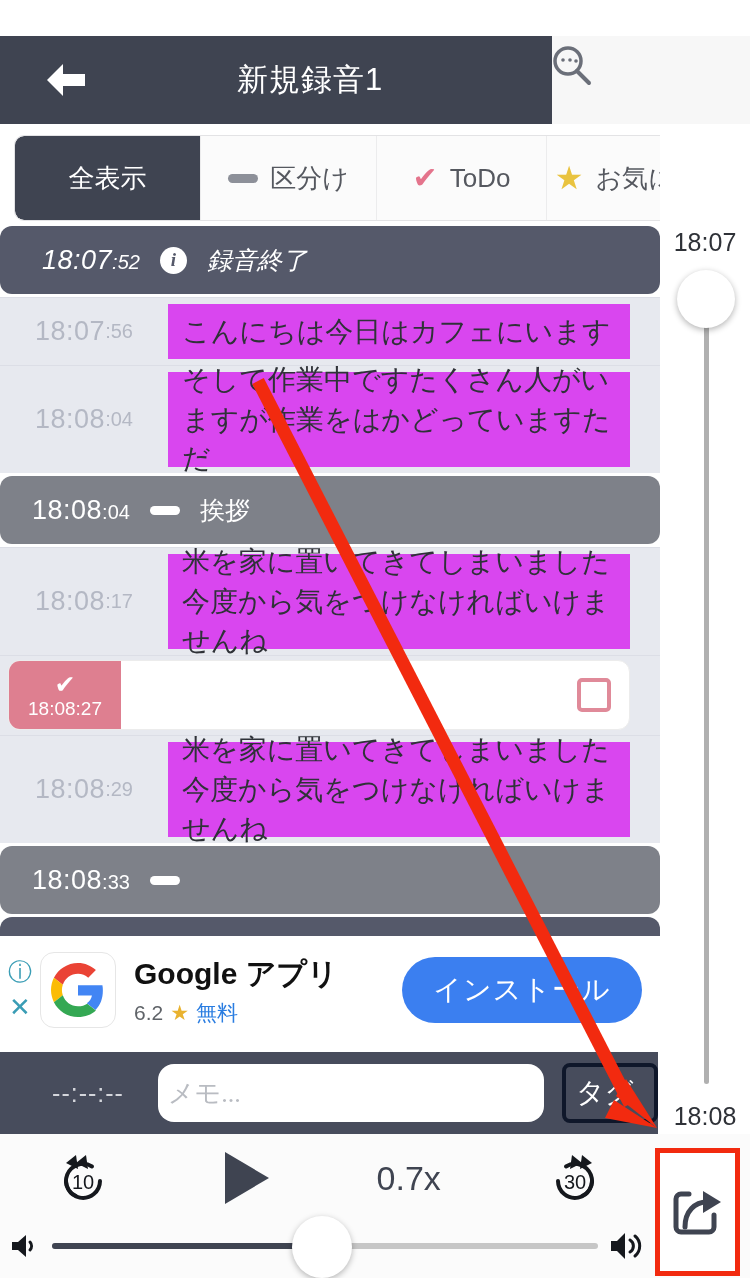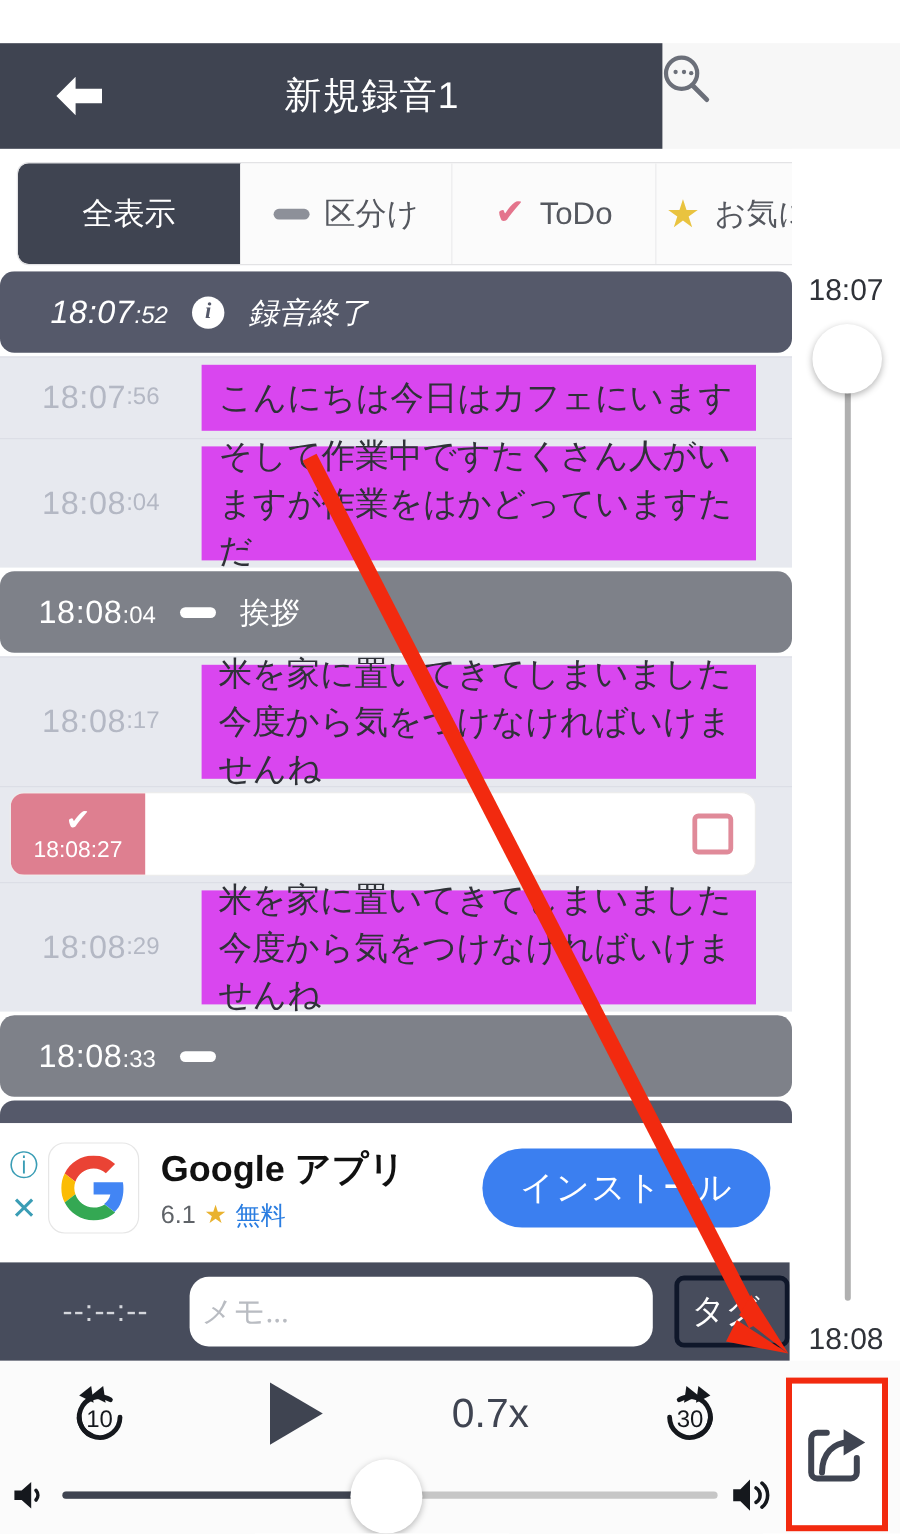--- a/index.html
+++ b/index.html
@@ -434,21 +434,21 @@
       <svg width="54" height="54" viewBox="0 0 48 48">
         <path fill="#EA4335" d="M24 9.5c3.5 0 6.6 1.2 9.1 3.6l6.8-6.8C35.7 2.4 30.2 0 24 0 14.6 0 6.5 5.4 2.6 13.2l7.9 6.1C12.4 13.6 17.7 9.5 24 9.5z"></path>
         <path fill="#4285F4" d="M46.1 24.5c0-1.6-.1-3.2-.4-4.7H24v9h12.4c-.5 2.9-2.2 5.3-4.6 7l7.7 6c4.5-4.2 6.6-10.3 6.6-17.3z"></path>
         <path fill="#FBBC05" d="M10.5 28.7c-.5-1.5-.8-3-.8-4.7s.3-3.2.8-4.7l-7.9-6.1C1 16.4 0 20.1 0 24s1 7.6 2.6 10.8l7.9-6.1z"></path>
         <path fill="#34A853" d="M24 48c6.5 0 11.9-2.1 15.9-5.8l-7.7-6c-2.1 1.4-4.9 2.3-8.2 2.3-6.3 0-11.6-4.1-13.5-9.8l-7.9 6.1C6.5 42.6 14.6 48 24 48z"></path>
       </svg>
     </div>
     <div class="ad-text">
       <div class="ad-title">Google アプリ</div>
       <div class="ad-sub">
-        <span>6.1</span>
+        <span>6.2</span>
         <span class="ad-star">★</span>
         <span class="ad-free">無料</span>
       </div>
     </div>
     <div class="ad-btn">インストール</div>
   </div>
 
   <div class="memobar">
     <div class="memo-time">--:--:--</div>
     <div class="memo-input">メモ...</div>

